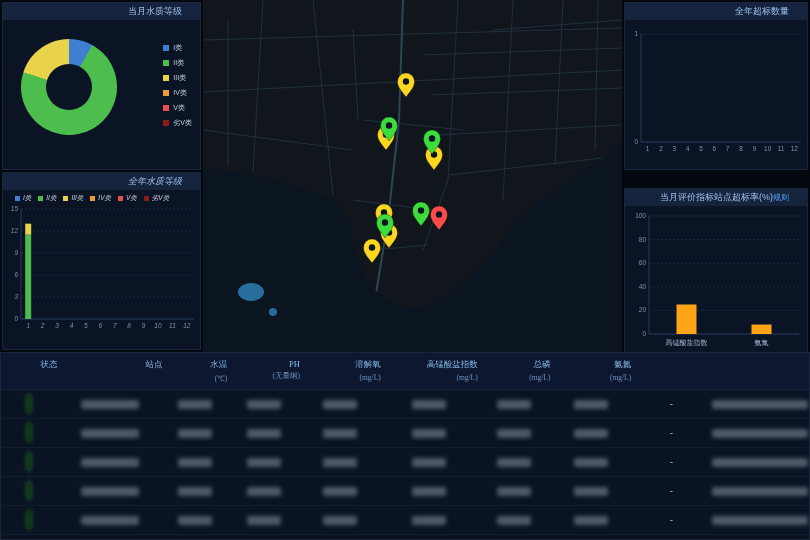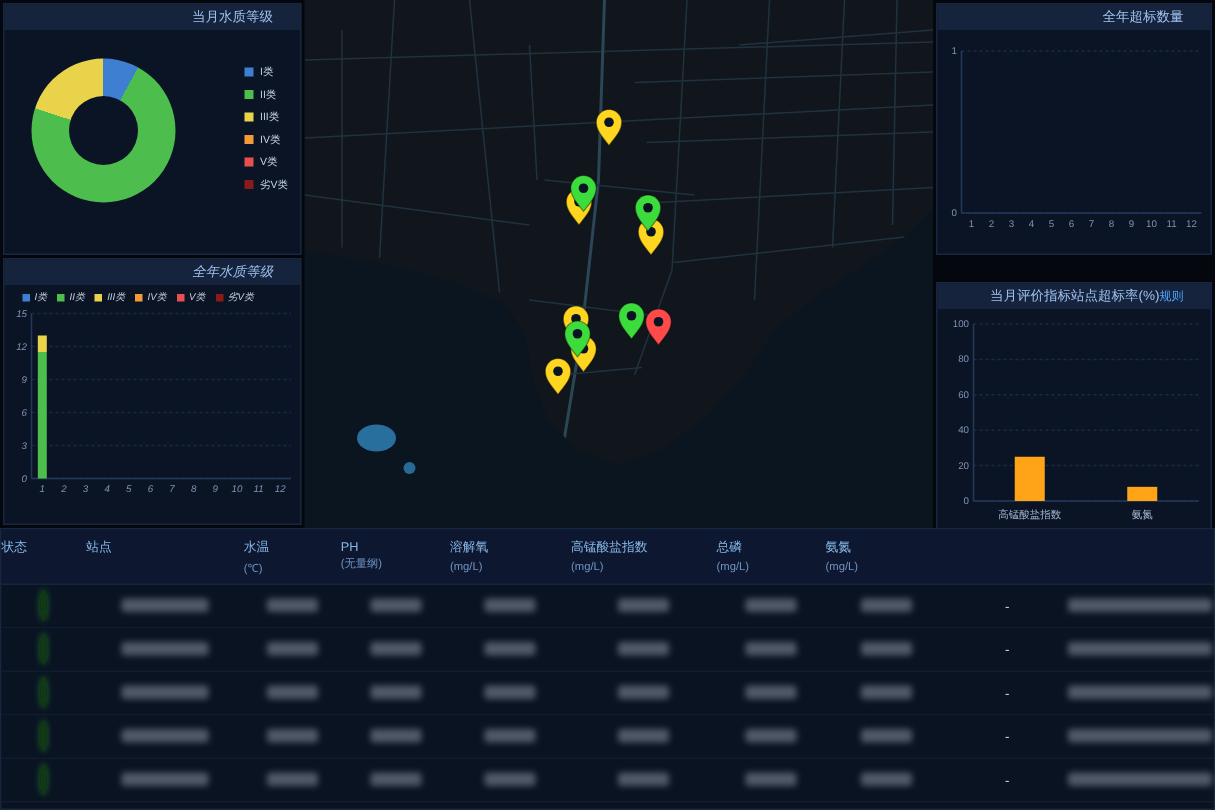--- a/index.html
+++ b/index.html
@@ -17,21 +17,21 @@
   .donut{position:absolute;left:18px;top:36px;width:96px;height:96px;border-radius:50%;}
   .donut::after{content:"";position:absolute;inset:25px;border-radius:50%;background:#0b1424;}
   .vlegend{position:absolute;right:8px;top:40px;display:flex;flex-direction:column;gap:5px;font-size:7px;color:#c2cfdf;}
   .vlegend .item{display:flex;align-items:center;gap:4px;}
   .sq{width:6px;height:6px;display:inline-block;flex:none;}
   .hlegend{display:flex;gap:7px;font-size:6.5px;color:#c2cfdf;padding:4px 0 0 12px;align-items:center;}
   .hlegend .item{display:flex;align-items:center;gap:3px;}
   .hlegend .sq{width:5px;height:5px;}
   svg text{font-family:"Liberation Sans",sans-serif;}
   
-  .tbl-head{display:grid;grid-template-columns:7% 13% 8% 9% 10% 12% 9% 10% 10% 12%;background:#0d1830;color:#86b7e8;font-size:8.5px;text-align:left;padding:6px 0;border-bottom:1px solid #16243e;}
+  .tbl-head{display:grid;grid-template-columns:7% 13% 8% 9% 10% 12% 9% 10% 10% 12%;background:#0d1830;color:#86b7e8;font-size:8.5px;text-align:right;padding:6px 0;border-bottom:1px solid #16243e;font-family:Liberation Serif, serif;}
   .tbl-head .unit{display:block;font-size:7.5px;color:#6f93c0;margin-top:2px;}
   .tbl-row{display:grid;grid-template-columns:7% 13% 8% 9% 10% 12% 9% 10% 10% 12%;height:28px;align-items:center;text-align:center;border-bottom:1px solid #101c31;background:#0a1322;}
   .led{width:11px;height:11px;border-radius:50%;margin:0 auto;background:radial-gradient(circle at 35% 30%,#c4ff96,#3ddc3d 60%,#1f8a1f);border:2px solid #123a12;box-shadow:0 0 5px rgba(60,255,60,.45);}
   .blur{display:inline-block;height:9px;border-radius:2px;background:#8b93a1;opacity:.55;filter:blur(2px);vertical-align:middle;}
   .w-station{width:58px;} .w-num{width:34px;} .w-time{width:96px;}
   .dash{color:#cdd7e6;font-size:9px;}
 </style>
 </head>
 <body>
 

